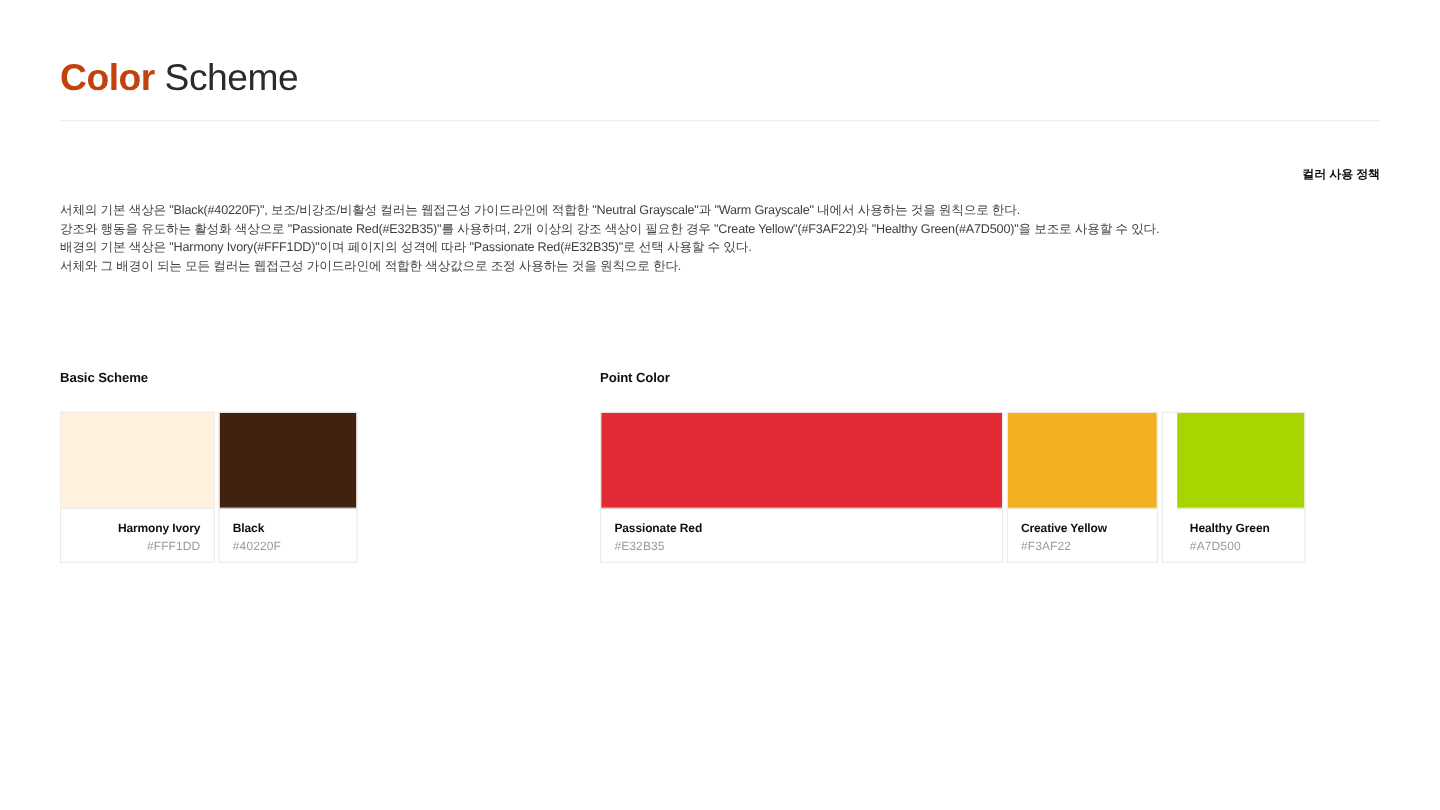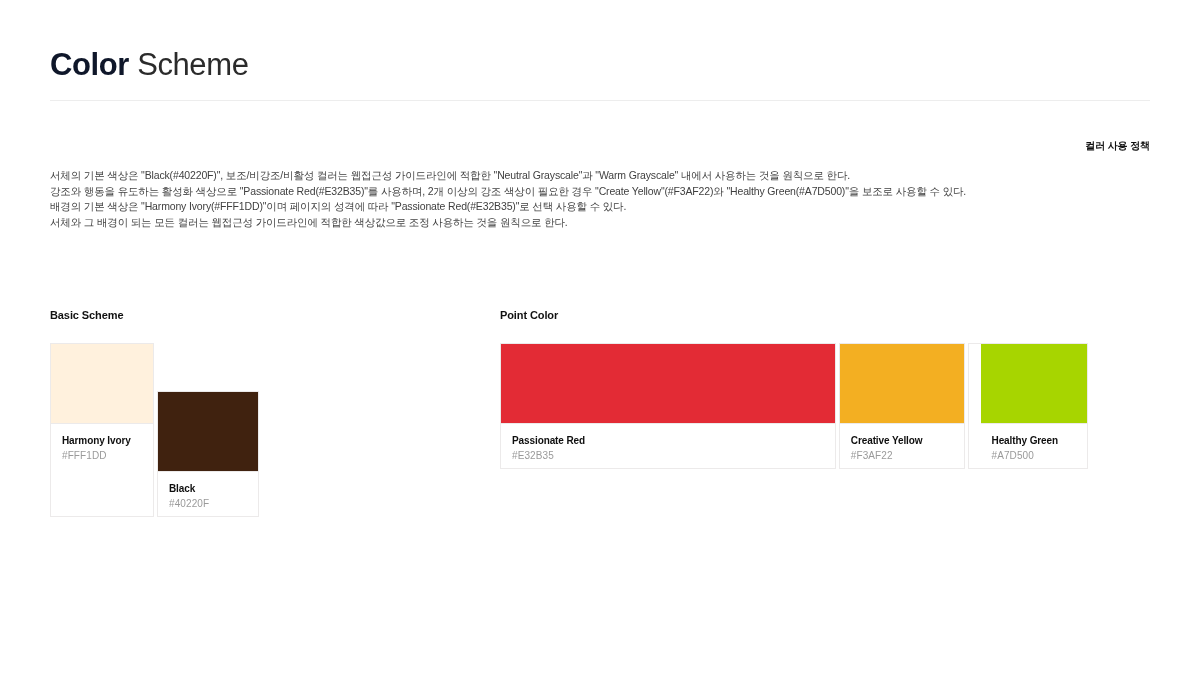--- a/index.html
+++ b/index.html
@@ -31,21 +31,21 @@
   .page-title {
     font-size: 31px;
     line-height: 38px;
     color: #1a1a1a;
     letter-spacing: -0.4px;
     white-space: nowrap;
   }
 
   .page-title .title-strong {
     font-weight: 700;
-    color: #0f172a;
+    color: #c2410c;
   }
 
   .page-title .title-light {
     font-weight: 400;
     color: #2b2b2b;
   }
 
   .header-divider {
     position: absolute;
     left: 50px;
@@ -165,29 +165,29 @@
       <div class="policy-line">배경의 기본 색상은 "Harmony Ivory(#FFF1DD)"이며 페이지의 성격에 따라 "Passionate Red(#E32B35)"로 선택 사용할 수 있다.</div>
       <div class="policy-line">서체와 그 배경이 되는 모든 컬러는 웹접근성 가이드라인에 적합한 색상값으로 조정 사용하는 것을 원칙으로 한다.</div>
     </div>
   </section>
 
   <section class="palette-section basic">
     <div class="section-title">Basic Scheme</div>
     <div class="swatch-row">
 
 
-      <div class="swatch-card" style="width: 104px;">
+      <div class="swatch-card" style="width: 129px; text-align: right;">
         <div class="swatch-chip" style="background: rgb(255, 241, 221);"></div>
         <div class="swatch-meta">
           <div class="swatch-name">Harmony Ivory</div>
           <div class="swatch-hex">#FFF1DD</div>
         </div>
       </div>
 
-      <div class="swatch-card" style="width: 102px; margin-top: 48px;">
+      <div class="swatch-card" style="width: 116px;">
         <div class="swatch-chip" style="background: rgb(64, 34, 15);"></div>
         <div class="swatch-meta">
           <div class="swatch-name">Black</div>
           <div class="swatch-hex">#40220F</div>
         </div>
       </div>
 
     </div>
   </section>
 

